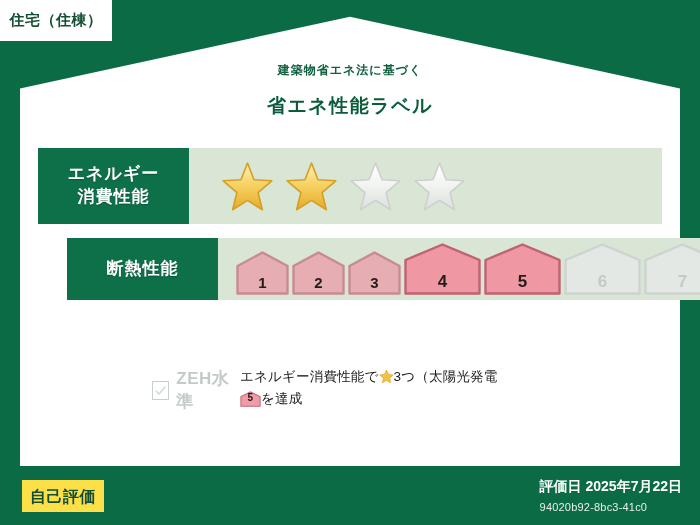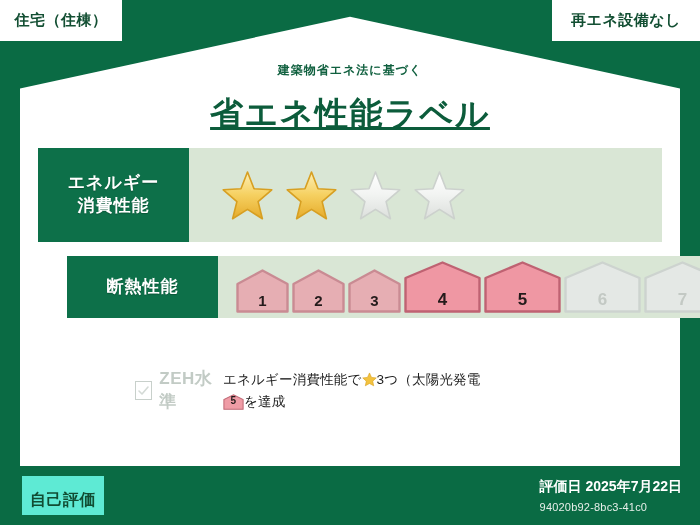--- a/index.html
+++ b/index.html
@@ -31,44 +31,44 @@
     top:0;
     background:#ffffff;
     color:#134f33;
     font-size:15px;
     font-weight:bold;
     letter-spacing:.5px;
     display:flex;align-items:center;justify-content:center;
     height:41px;
     z-index:5;
   }
-  .corner-tab.left{left:0;width:122px;}
+  .corner-tab.left{left:0;width:112px;}
   .corner-tab.right{right:0;width:148px;}
 
   
   .title-wrap{
     position:absolute;left:0;right:0;top:62px;
     text-align:center;z-index:4;
   }
   .title-sub{
     color:#10603f;font-size:12px;font-weight:bold;letter-spacing:1px;
     margin:2px 0 4px 0;line-height:1.1;
   }
   .title-main{
-    color:#0c5c3b;font-size:33px;font-weight:bold;letter-spacing:1.5px;
-    margin:18px;line-height:1.15;text-decoration:underline;
+    color:#0c5c3b;font-size:19px;font-weight:bold;letter-spacing:1.5px;
+    margin:18px;line-height:1.15;
   }
 
   
   .rows{position:absolute;left:38px;top:148px;width:624px;z-index:4;}
 
   .metric-row{
     display:flex;align-items:stretch;
     margin-bottom:14px;
-    height:94px;
+    height:76px;
   }
   .metric-row.insulation{height:62px;margin-bottom:0;padding-left:29px;}
 
   .metric-name{
     background:#0d7049;
     color:#ffffff;
     width:151px;flex:0 0 151px;
     display:flex;flex-direction:column;
     align-items:center;justify-content:center;
     font-size:17px;font-weight:bold;letter-spacing:1px;
@@ -103,22 +103,22 @@
     position:absolute;left:0;right:0;bottom:5px;
     text-align:center;
     font-size:15px;line-height:1;
   }
   .hnode.gray .hnum{color:#c3c9c4;}
   .hnode.small{width:53px;}
   .hnode.big{width:77px;}
 
   
   .note-area{
-    position:absolute;left:23px;top:357px;width:624px;
-    display:flex;align-items:flex-end;z-index:4;
+    position:absolute;left:40px;top:357px;width:624px;
+    display:flex;align-items:center;z-index:4;
   }
   .zeh{
     flex:0 0 200px;
     display:flex;align-items:center;gap:7px;
     padding-top:10px;padding-left:112px;
     box-sizing:border-box;
   }
   .zeh-box{
     width:19px;height:19px;
     border:1.5px solid #c8d0cb;
@@ -148,23 +148,23 @@
   }
 
   
   .footer{
     position:absolute;left:0;right:0;bottom:0;height:59px;
     z-index:6;
     display:flex;align-items:center;
     padding:0 18px 0 22px;box-sizing:border-box;
   }
   .self-eval{
-    background:#5eead4;color:#114d33;
+    background:#fde047;color:#114d33;
     font-size:16px;font-weight:bold;letter-spacing:.5px;
-    padding:14px 8px 4px 8px;
+    padding:7px 8px 4px 8px;
     margin-right:8px;
     white-space:nowrap;
   }
   .address{
     color:#ffffff;font-size:15px;font-weight:bold;letter-spacing:.3px;
     white-space:nowrap;
   }
   .footer-right{
     margin-left:auto;text-align:left;line-height:1.25;
   }
@@ -173,23 +173,20 @@
 </style>
 </head>
 <body>
 
 <div id="label-root">
 
   <div class="house-body"></div>
 
   <div class="corner-tab left">
     <span>住宅（住棟）</span>
-  </div>
-  <div class="corner-tab right">
-    <span>再エネ設備なし</span>
   </div>
 
   <div class="title-wrap">
     <p class="title-sub">建築物省エネ法に基づく</p>
     <p class="title-main">省エネ性能ラベル</p>
   </div>
 
   <div class="rows">
 
     <div class="metric-row energy">

